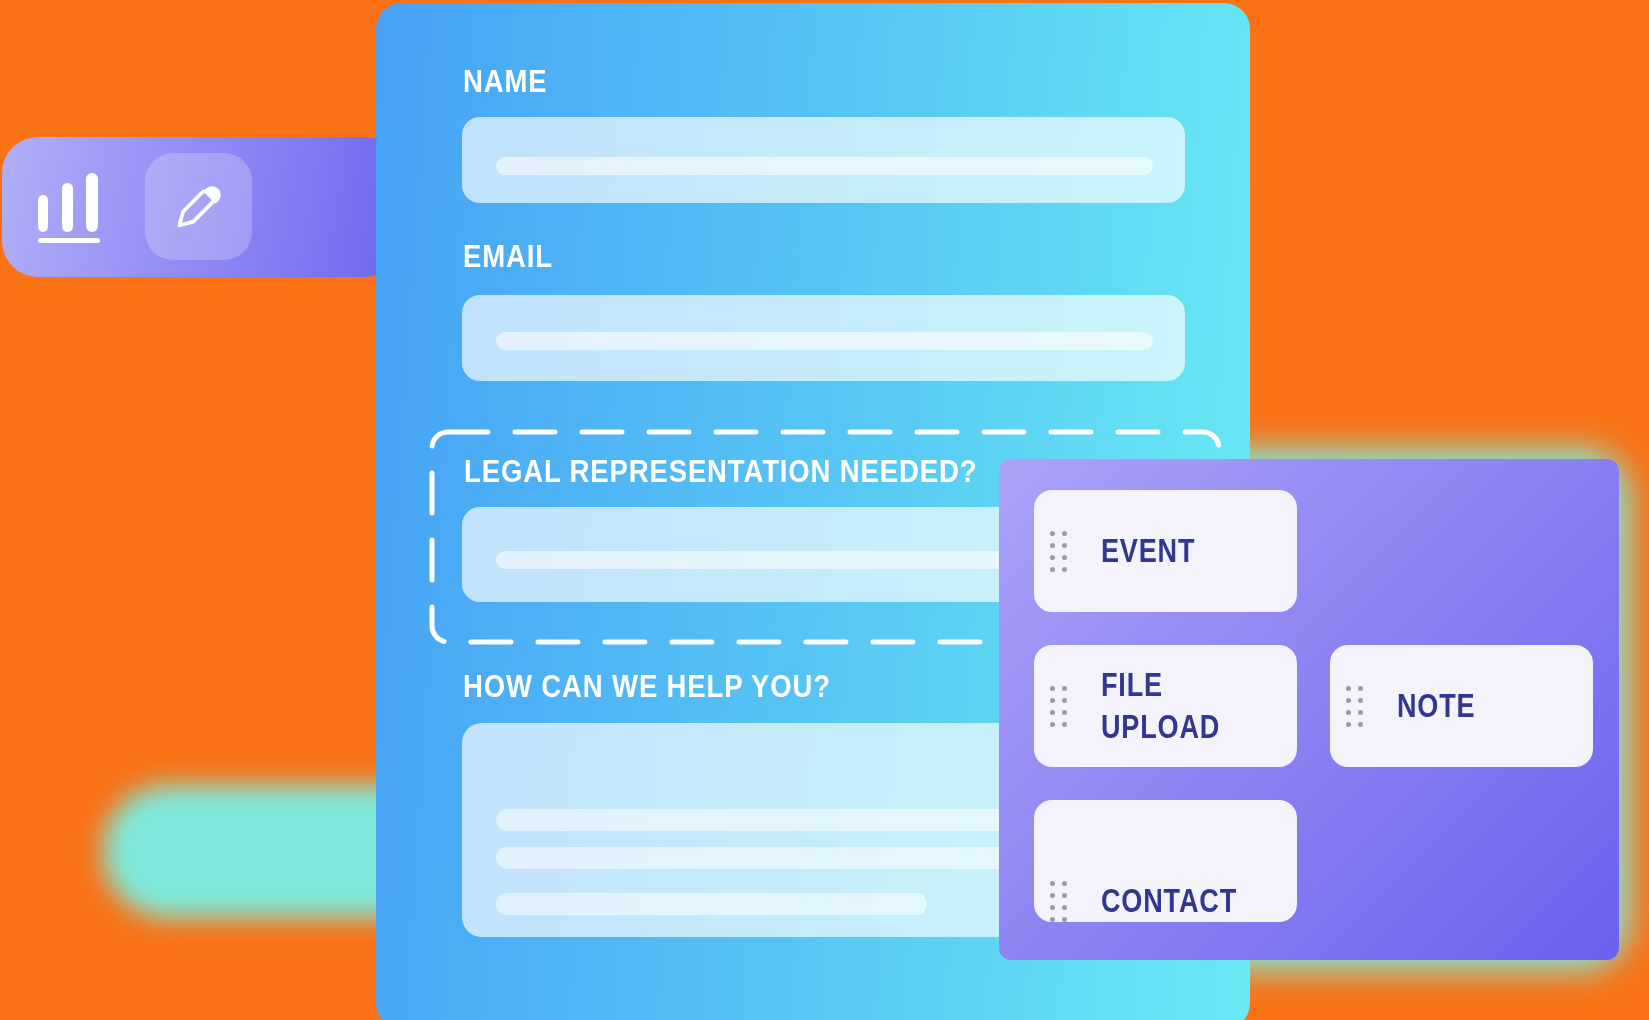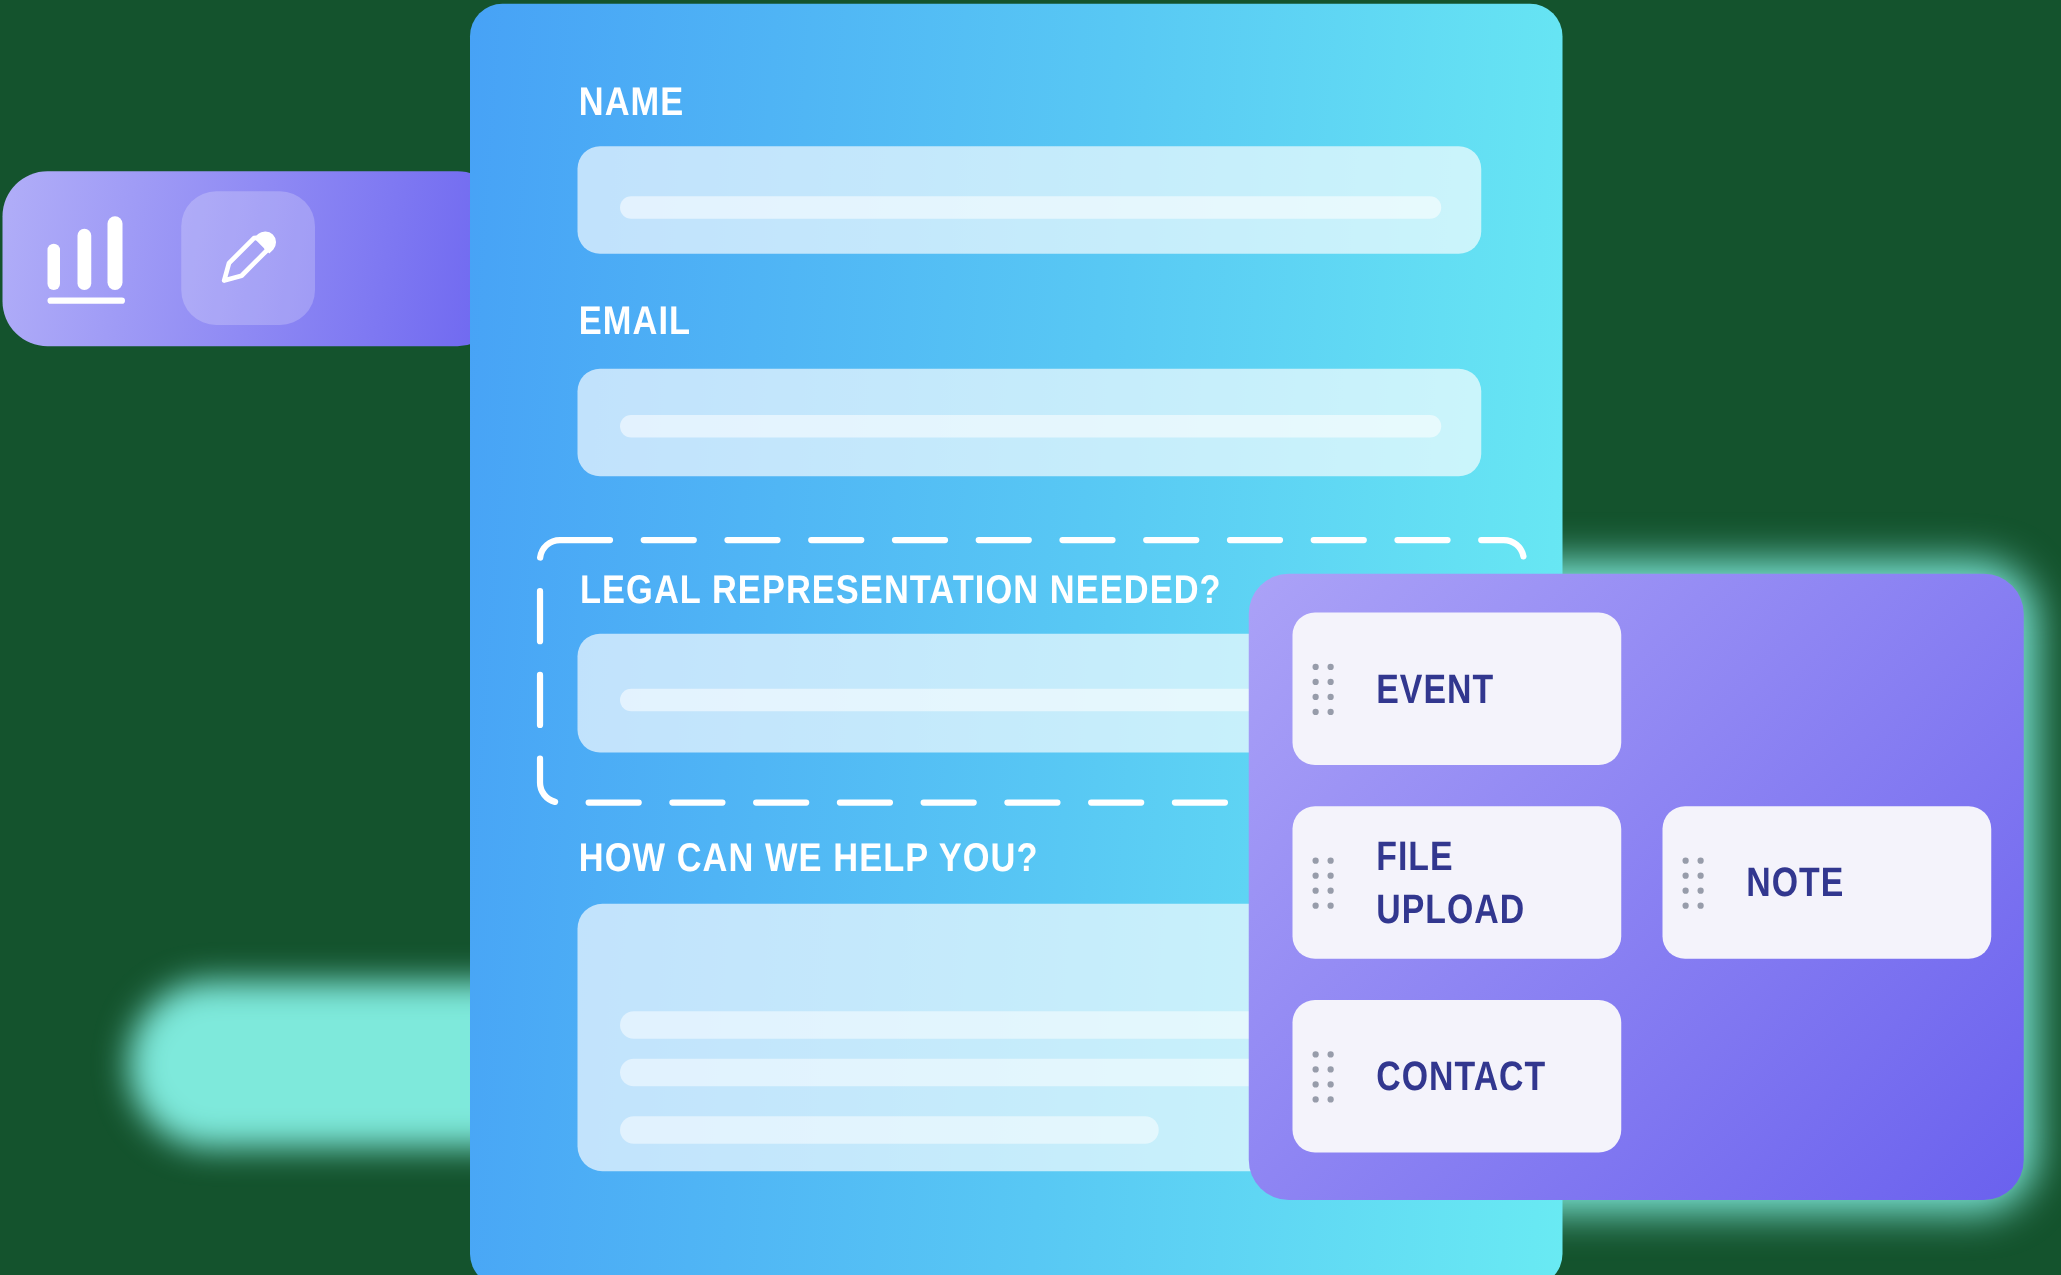--- a/index.html
+++ b/index.html
@@ -1,18 +1,18 @@
 <!DOCTYPE html>
 <html><head>
 <meta charset="utf-8">
 <style>
   html,body{margin:0;padding:0;background:#000;}
   *{box-sizing:border-box;}
   #stage{
-    position:relative;width:1649px;height:1020px;background:#14532d;
+    position:relative;width:1649px;height:1020px;background:#f97316;
     overflow:hidden;font-family:"Liberation Sans","DejaVu Sans",sans-serif;
   }
   
   .glow{position:absolute;background:#7ee9db;filter:blur(16px);z-index:1;}
   #panel-glow{left:989px;top:449px;width:640px;height:521px;border-radius:48px;}
   #button-glow{left:103px;top:785px;width:582px;height:133px;border-radius:66px;filter:blur(13px);}
   
   #toolbar{
     position:absolute;left:2px;top:137px;width:400px;height:140px;z-index:2;
     border-radius:36px;background:linear-gradient(100deg,#b1aef8 0%,#6d66f0 100%);
@@ -48,28 +48,28 @@
   }
   #textarea-field{position:absolute;left:86px;top:720px;width:723px;height:214px;border-radius:20px;background:rgba(255,255,255,0.66);}
   #textarea-field .tline{position:absolute;left:34px;height:22px;border-radius:11px;background:rgba(255,255,255,0.5);}
   #tline-1{top:86px;width:657px;}
   #tline-2{top:124px;width:657px;}
   #tline-3{top:170px;width:431px;}
   #dashed-zone{position:absolute;left:53px;top:426px;width:793px;height:216px;}
   
   #palette{
     position:absolute;left:999px;top:459px;width:620px;height:501px;z-index:3;
-    border-radius:32px;background:linear-gradient(135deg,#aba2f7 0%,#6a61ee 100%);
+    border-radius:12px;background:linear-gradient(135deg,#aba2f7 0%,#6a61ee 100%);
   }
   .palette-card{
     position:absolute;width:263px;height:122px;border-radius:18px;background:#f4f3fb;
     display:flex;align-items:center;padding-left:16px;
   }
   .pc-c1{left:35px;}  .pc-c2{left:331px;}
-  .pc-r1{top:31px;}   .pc-r2{top:186px;}  .pc-r3{top:341px;}
+  .pc-r1{top:31px;}   .pc-r2{top:186px;}  .pc-r3{top:341px;align-items:flex-end;}
   .drag-handle{display:grid;grid-template-columns:repeat(2,5px);grid-auto-rows:5px;gap:7px 7px;flex:0 0 auto;}
   .drag-handle .dot{width:5px;height:5px;border-radius:50%;background:#979caa;}
   .palette-label{
     margin-left:34px;color:#32378f;font-weight:700;font-size:33px;line-height:42px;
     letter-spacing:1px;white-space:nowrap;display:inline-block;
     transform:scaleX(0.82);transform-origin:0 50%;
   }
   .palette-card.wrap .palette-label{white-space:normal;width:150px;}
   
   #add-field-button{

